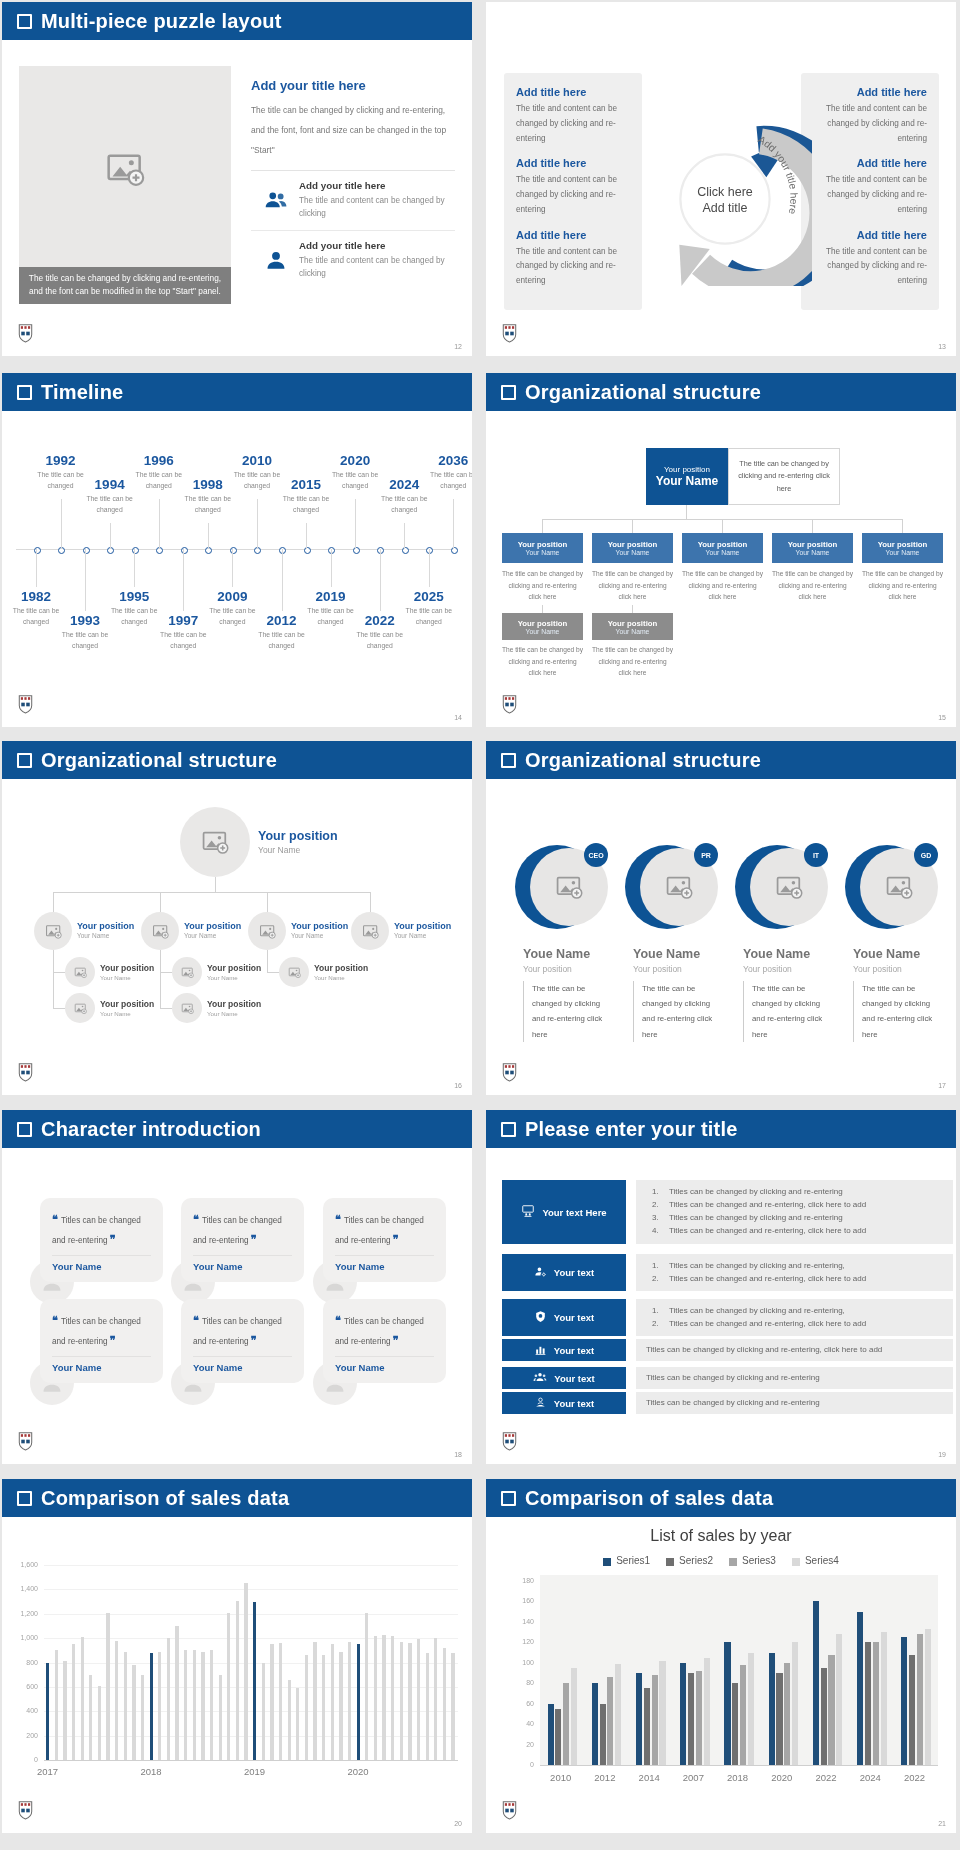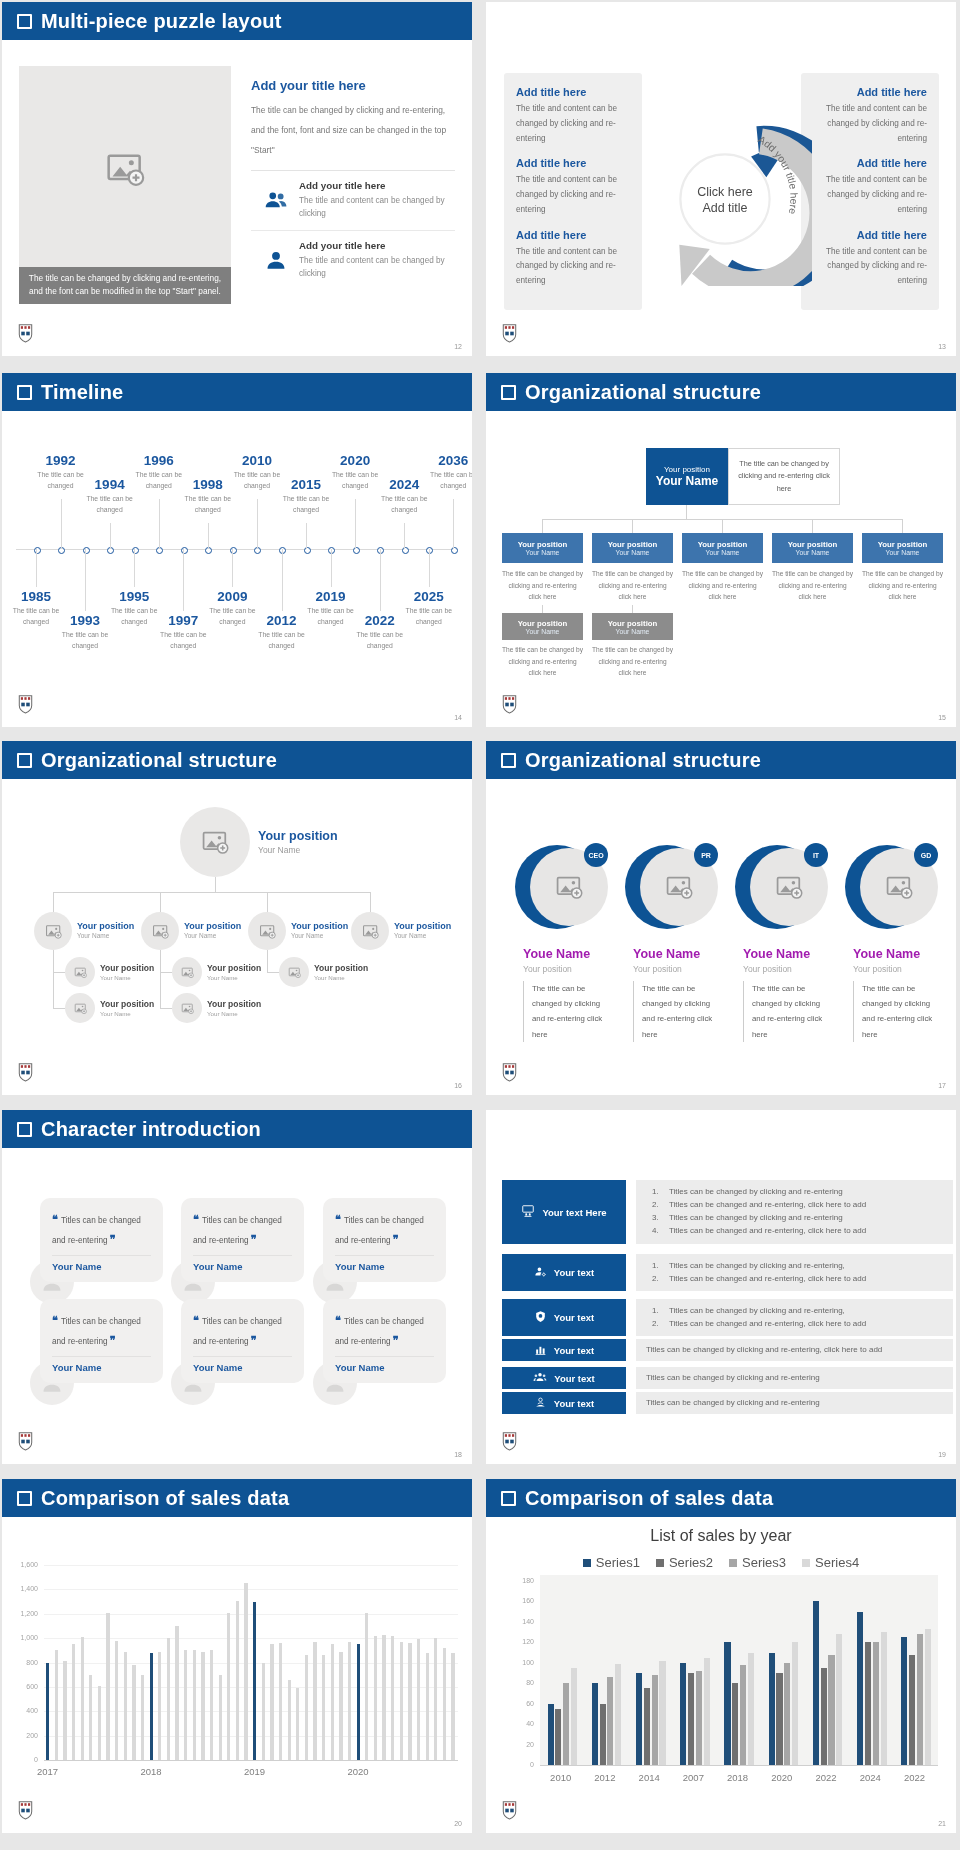--- a/index.html
+++ b/index.html
@@ -53,21 +53,21 @@
   .o2-name-b{font-size:8.5px;color:#9a9a9a;margin-top:2px;}
   .o2-pos-m{font-size:9px;font-weight:bold;color:#1b579f;}
   .o2-name-m{font-size:6.5px;color:#9f9f9f;margin-top:1px;}
   .o2-pos-s{font-size:8.5px;font-weight:bold;color:#474747;}
   .o2-name-s{font-size:6.2px;color:#9f9f9f;margin-top:1px;}
   
   .o3-unit{position:absolute;width:96px;}
   .o3-blue{position:absolute;width:84px;height:84px;border-radius:50%;background:#0d5394;left:0;top:2px;}
   .o3-gray{position:absolute;width:78px;height:78px;border-radius:50%;background:#e7e6e5;left:15px;top:5px;display:flex;align-items:center;justify-content:center;}
   .o3-badge{position:absolute;width:24px;height:24px;border-radius:50%;background:#0d5394;color:#fff;font-size:7px;font-weight:bold;display:flex;align-items:center;justify-content:center;left:69px;top:0;}
-  .o3-name{font-size:12.5px;font-weight:bold;color:#a21caf;}
+  .o3-name{font-size:12.5px;font-weight:bold;color:#737373;}
   .o3-pos{font-size:8.5px;color:#a8a8a8;margin:3px 0 7px;}
   .o3-desc{border-left:1px solid #ccc;padding-left:8px;font-size:7.8px;color:#5f5f5f;line-height:1.95;}
   
   .cc-card{position:absolute;width:123px;height:84px;background:#f1f0ef;border-radius:10px;box-sizing:border-box;padding:11px 12px;}
   .cc-q{color:#1b579f;font-weight:bold;font-size:11px;}
   .cc-text{font-size:8.2px;color:#5a5a5a;line-height:1.8;margin-top:1px;}
   .cc-name{margin-top:5px;border-top:1px solid #e2e1e0;padding-top:5px;color:#1b579f;font-weight:bold;font-size:9.5px;}
   .cc-avatar{position:absolute;width:44px;height:44px;border-radius:50%;background:#eeedec;display:flex;align-items:center;justify-content:center;}
   
   .et-btn{position:absolute;left:16px;width:124px;background:#0d5394;color:#fff;display:flex;align-items:center;justify-content:center;gap:7px;}
@@ -77,21 +77,21 @@
   .et-num{width:17px;flex:none;padding-left:6px;}
   
   .ch-title{position:absolute;left:0;right:0;text-align:center;font-size:16px;color:#3f3f3f;}
   .ch-tick{position:absolute;font-size:7px;color:#a5a5a5;text-align:right;width:28px;}
   .ch-grid{position:absolute;height:1px;background:#f1f1f1;}
   .ch-base{position:absolute;height:1px;background:#cfcfcf;}
   .ch-bar{position:absolute;}
   .ch-xlab{position:absolute;font-size:9.5px;color:#7f7f7f;}
   .ch2-bg{position:absolute;background:#f3f3f2;}
   .ch-legend{position:absolute;left:0;right:0;display:flex;justify-content:center;gap:16px;}
-  .ch-litem{display:flex;align-items:center;gap:5px;font-size:13px;color:#595959;}
+  .ch-litem{display:flex;align-items:flex-end;gap:5px;font-size:10px;color:#595959;}
   .ch-lsq{width:8px;height:8px;display:inline-block;}
 </style>
 </head>
 <body>
 
 <div class="slide c0 r0">
   <div class="s-header">
     <span class="hd-sq"></span>
     <span class="hd-title">Multi-piece puzzle layout</span>
   </div>
@@ -204,21 +204,21 @@
 <div class="slide c0 r1">
   <div class="s-header">
     <span class="hd-sq"></span>
     <span class="hd-title">Timeline</span>
   </div>
   <div class="canvas" id="tl">
     <div class="tl-axis" style="top:138px"></div>
   <div class="tl-dot" style="left: 31.5px; top: 135.5px;"></div>
       <div class="tl-stem" style="left: 34px; top: 138px; height: 38px;"></div>
       <div class="tl-label" style="left: 4px; top: 178px;">
-        <div class="tl-year">1985</div>
+        <div class="tl-year">1982</div>
         <div class="tl-sub">The title can be changed</div>
       </div>
       <div class="tl-dot" style="left: 56.05px; top: 135.5px;"></div>
       <div class="tl-stem" style="left: 58.55px; top: 88px; height: 50px;"></div>
       <div class="tl-label" style="left: 28.55px; top: 42px;">
         <div class="tl-year">1992</div>
         <div class="tl-sub">The title can be changed</div>
       </div>
       <div class="tl-dot" style="left: 80.6px; top: 135.5px;"></div>
       <div class="tl-stem" style="left: 83.1px; top: 138px; height: 62px;"></div>
@@ -713,20 +713,24 @@
         <rect x="3.6" y="3" width="3" height="3.6" fill="#a63a3a"></rect>
         <rect x="8.5" y="3" width="3" height="3.6" fill="#a63a3a"></rect>
         <rect x="13.4" y="3" width="3" height="3.6" fill="#a63a3a"></rect>
         <rect x="4.2" y="10.5" width="4.8" height="5" fill="#1f4e79"></rect>
         <rect x="11" y="10.5" width="4.8" height="5" fill="#1f4e79"></rect>
       </svg></span>
   <span class="pagenum">18</span>
 </div>
 
 <div class="slide c1 r3">
+  <div class="s-header">
+    <span class="hd-sq"></span>
+    <span class="hd-title">Please enter your title</span>
+  </div>
   <div class="canvas" id="et">
       <div class="et-btn" style="top: 32px; height: 64px;">
         <span><svg width="14" height="14" viewBox="0 0 24 24">
             <rect x="3" y="3" width="18" height="11" rx="1" fill="none" stroke="#fff" stroke-width="1.6"></rect>
             <circle cx="9" cy="17.5" r="1.7" fill="#fff"></circle>
             <circle cx="15" cy="17.5" r="1.7" fill="#fff"></circle>
             <path d="M5.5 22c.6-1.6 1.9-2.4 3.5-2.4s2.9.8 3.5 2.4zM11.5 22c.6-1.6 1.9-2.4 3.5-2.4s2.9.8 3.5 2.4z" fill="#fff"></path>
           </svg></span>
         <span>Your text Here</span>
       </div>

